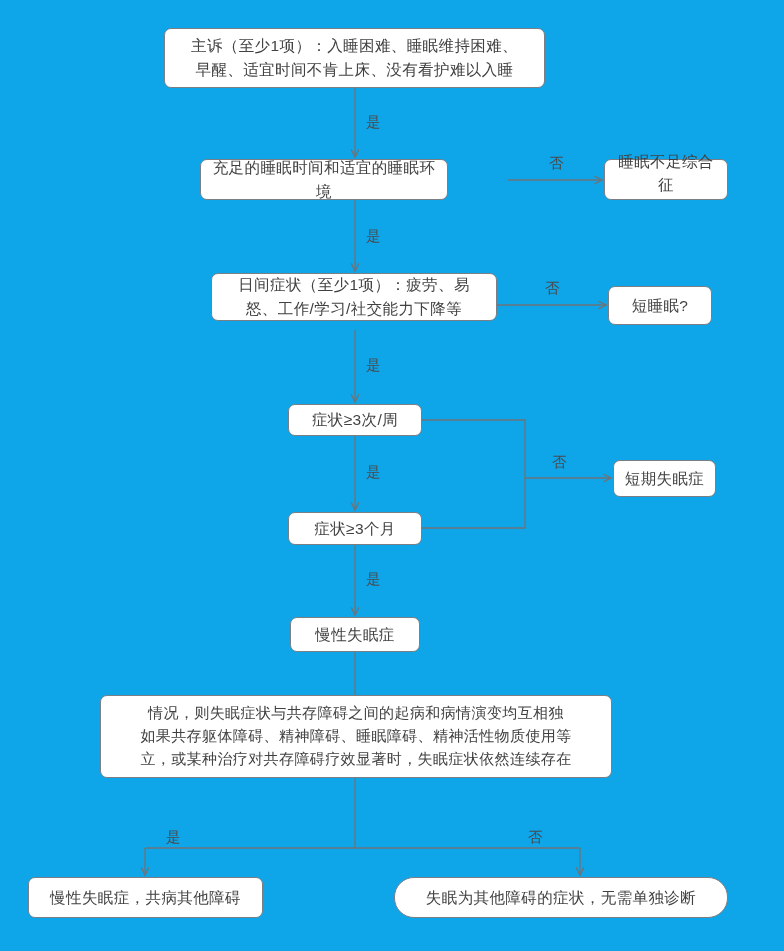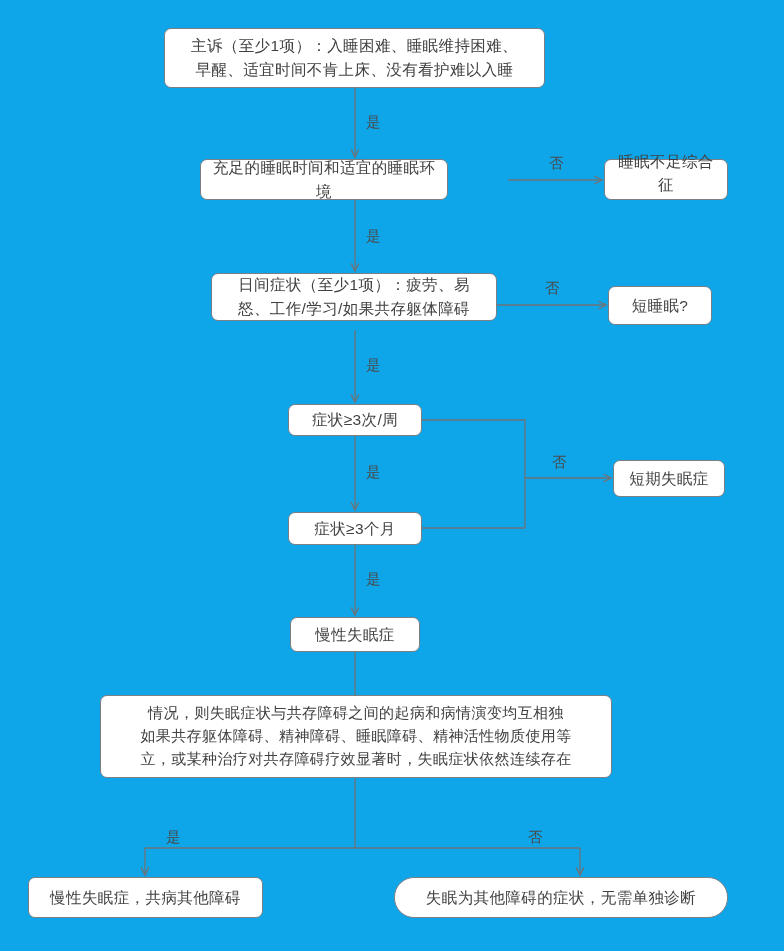--- a/index.html
+++ b/index.html
@@ -106,41 +106,41 @@
 
   <div class="node n-f16" style="left:604px; top:159px; width:124px; height:41px;align-items:flex-end;">
     <span>睡眠不足综合征</span>
   </div>
 
   <div class="label" style="left:366px; top:229px;">是</div>
 
   <div class="node n-f16" style="left:211px; top:273px; width:286px; height:48px;">
     <span>
       <span>日间症状（至少1项）：疲劳、易</span>
-      <span>怒、工作/学习/如果共存躯体障碍</span>
+      <span>怒、工作/学习/社交能力下降等</span>
     </span>
   </div>
 
   <div class="label" style="left:545px; top:281px;">否</div>
 
   <div class="node n-f16" style="left:608px; top:286px; width:104px; height:39px;">
     <span>短睡眠?</span>
   </div>
 
   <div class="label" style="left:366px; top:358px;">是</div>
 
   <div class="node n-f16" style="left:288px; top:404px; width:134px; height:32px;">
     <span>症状≥3次/周</span>
   </div>
 
   <div class="label" style="left:366px; top:465px;">是</div>
 
   <div class="label" style="left:552px; top:455px;">否</div>
 
-  <div class="node n-f16" style="left:613px; top:460px; width:112px; height:37px;">
+  <div class="node n-f16" style="left:613px; top:460px; width:103px; height:37px;">
     <span>短期失眠症</span>
   </div>
 
   <div class="node n-f16" style="left:288px; top:512px; width:134px; height:33px;">
     <span>症状≥3个月</span>
   </div>
 
   <div class="label" style="left:366px; top:572px;">是</div>
 
   <div class="node n-f16" style="left:290px; top:617px; width:130px; height:35px;">

